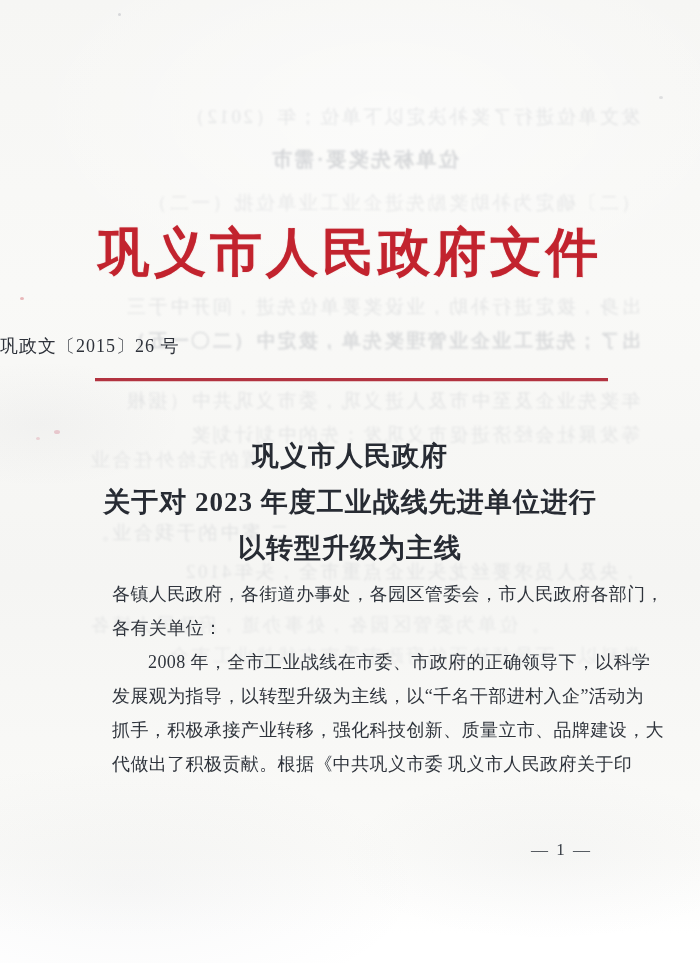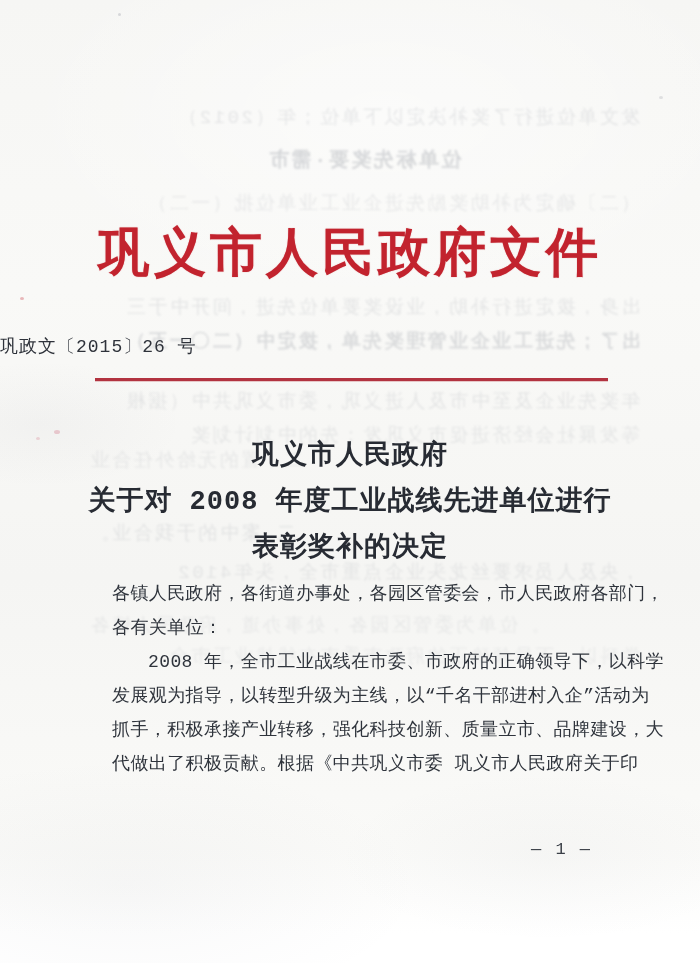--- a/index.html
+++ b/index.html
@@ -4,21 +4,20 @@
 <style>
   html,body{margin:0;padding:0;}
   body{
     width:700px;height:963px;
     font-family:"Liberation Serif","DejaVu Serif",serif;
     background:#ffffff;
   }
   .scan{
     position:relative;width:700px;height:963px;overflow:hidden;
     background:linear-gradient(180deg,#f6f6f4 0%,#f9f9f7 30%,#f5f5f3 60%,#fafaf8 88%,#ffffff 97%);
-    font-family:Liberation Mono, monospace;
   }
   .scan-texture{
     position:absolute;inset:0;pointer-events:none;
     background:
       radial-gradient(ellipse 420px 180px at 18% 92%, rgba(120,125,135,0.05), transparent 70%),
       radial-gradient(ellipse 300px 120px at 78% 89%, rgba(120,125,135,0.04), transparent 70%),
       radial-gradient(ellipse 500px 260px at 55% 12%, rgba(255,255,255,0.5), transparent 75%),
       radial-gradient(ellipse 200px 90px at 6% 44%, rgba(130,130,140,0.05), transparent 70%);
   }
   
@@ -116,22 +115,22 @@
   <div class="speck speck5"></div>
 
   <div class="masthead">巩义市人民政府文件</div>
 
   <div class="doc-number">巩政文〔2015〕26 号</div>
 
   <div class="red-rule"></div>
 
   <div class="doc-title">
     <div class="t-line">巩义市人民政府</div>
-    <div class="t-line">关于对 2008 年度工业战线先进单位进行</div>
-    <div class="t-line">表彰奖补的决定</div>
+    <div class="t-line">关于对 2023 年度工业战线先进单位进行</div>
+    <div class="t-line">以转型升级为主线</div>
   </div>
 
   <div class="body-text">
     <div class="b-line">各镇人民政府，各街道办事处，各园区管委会，市人民政府各部门，</div>
     <div class="b-line">各有关单位：</div>
     <div class="b-line indent">2008 年，全市工业战线在市委、市政府的正确领导下，以科学</div>
     <div class="b-line">发展观为指导，以转型升级为主线，以“千名干部进村入企”活动为</div>
     <div class="b-line">抓手，积极承接产业转移，强化科技创新、质量立市、品牌建设，大</div>
     <div class="b-line">代做出了积极贡献。根据《中共巩义市委 巩义市人民政府关于印</div>
   </div>

